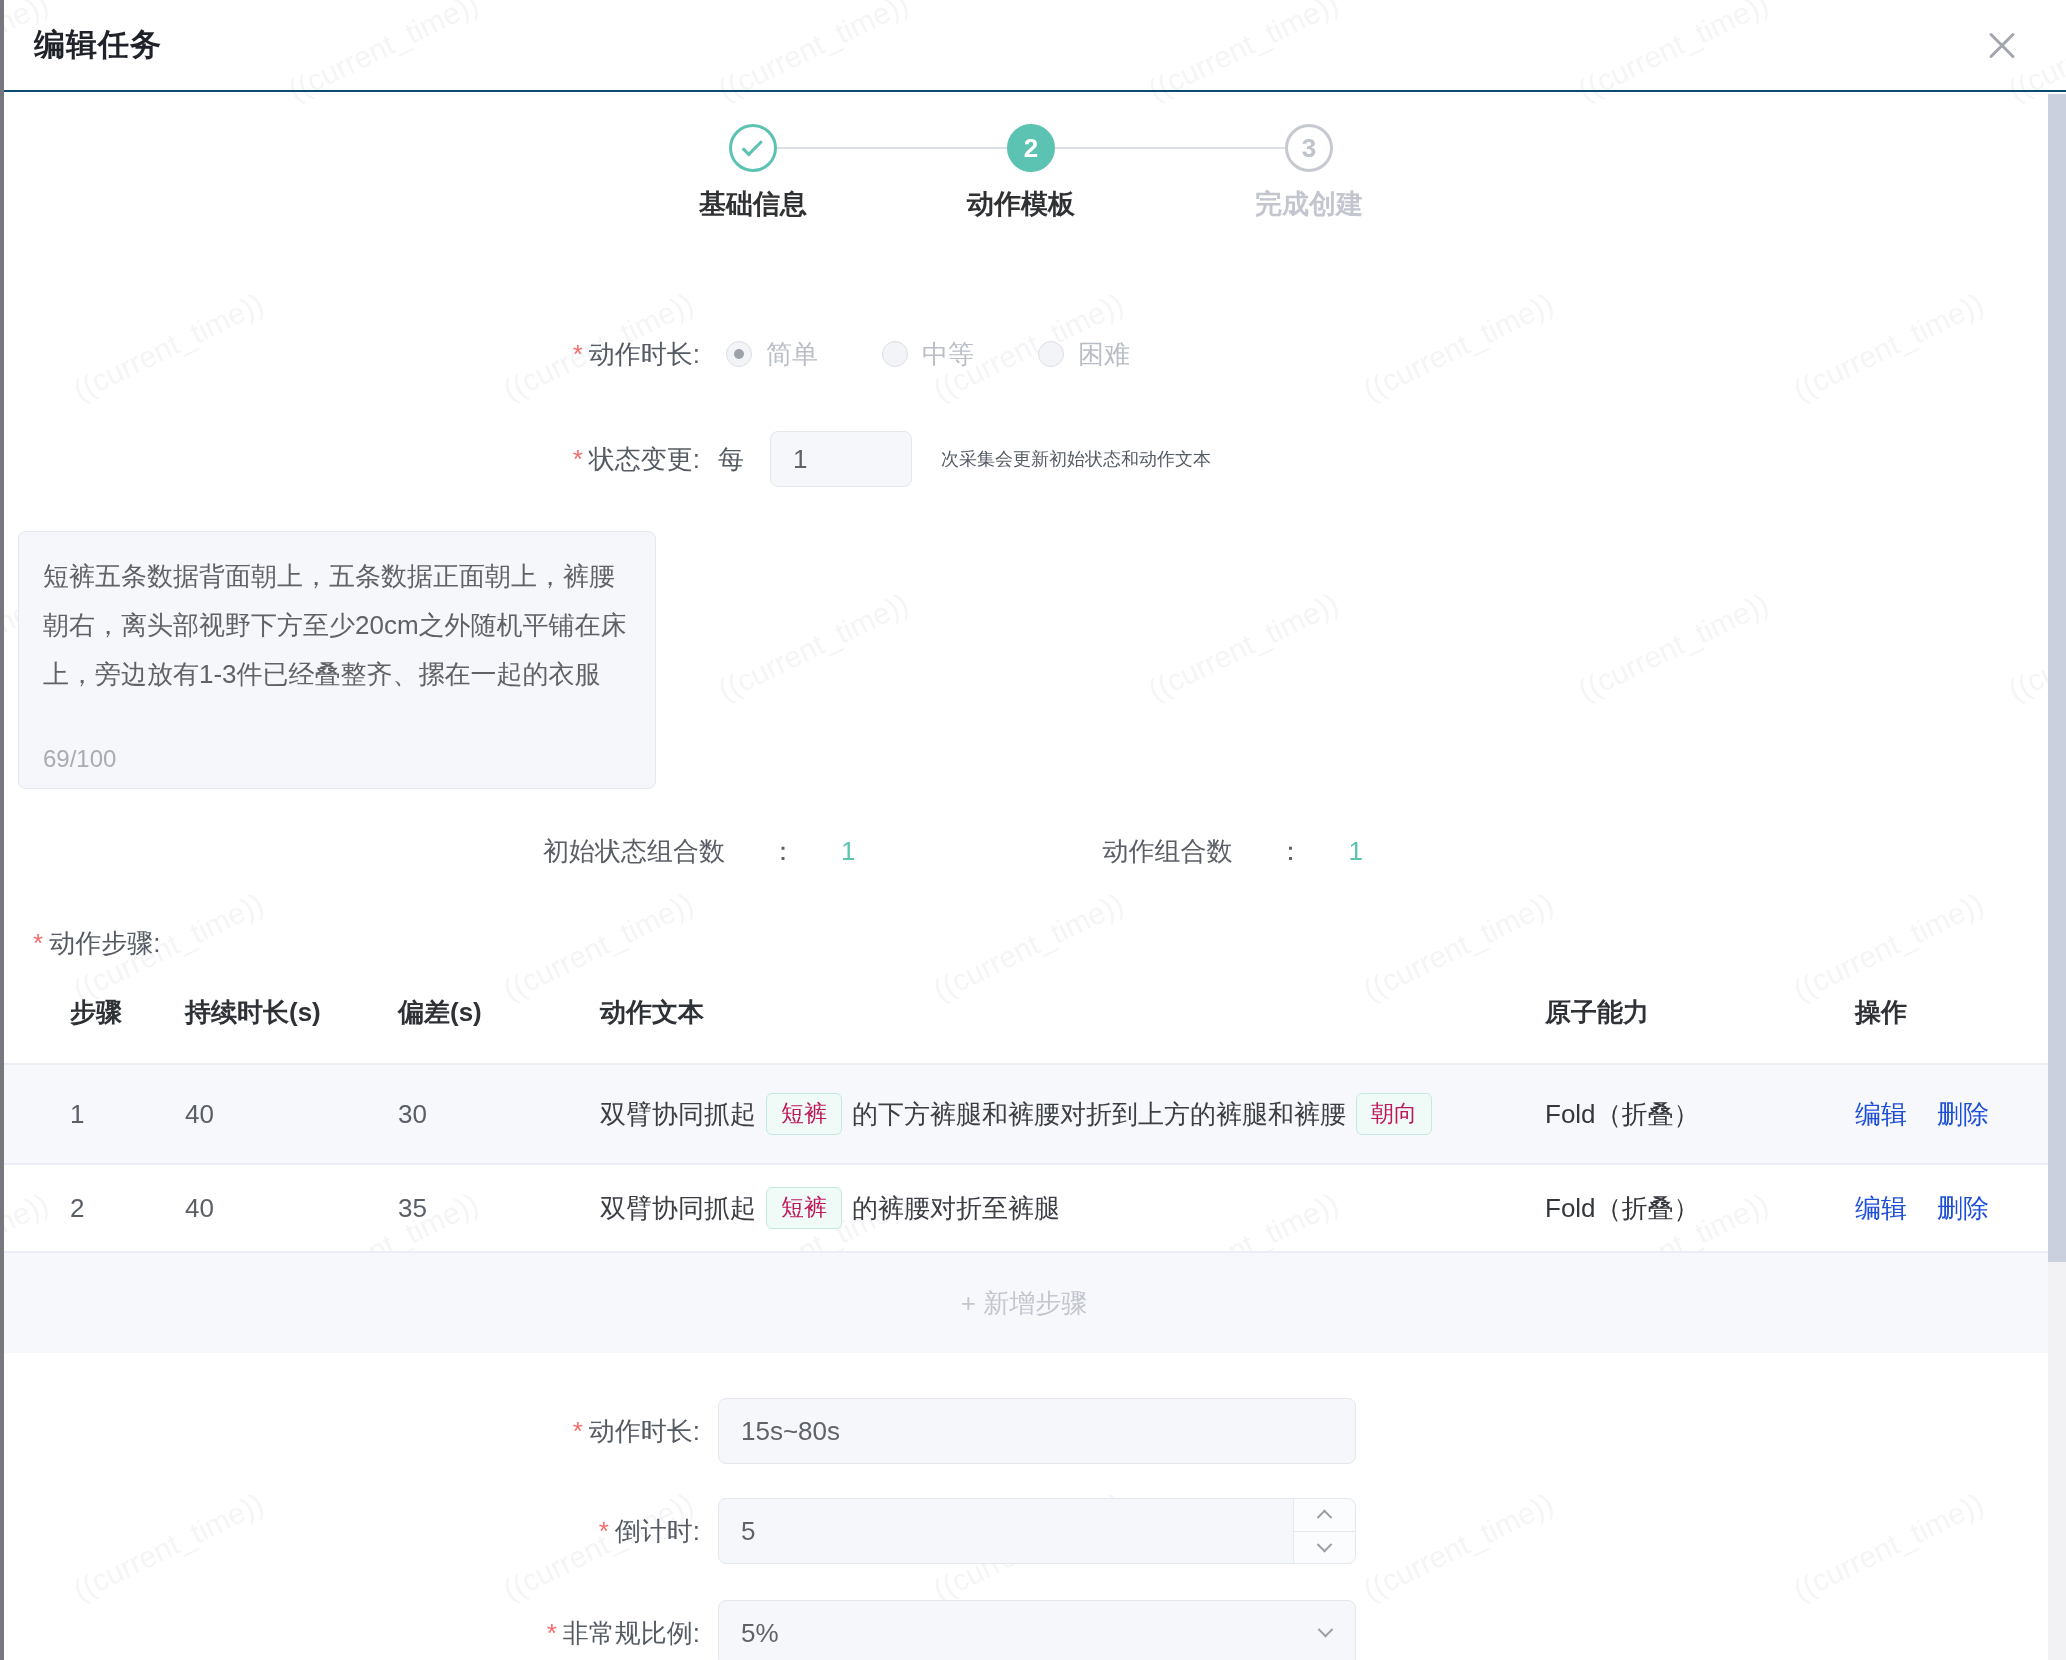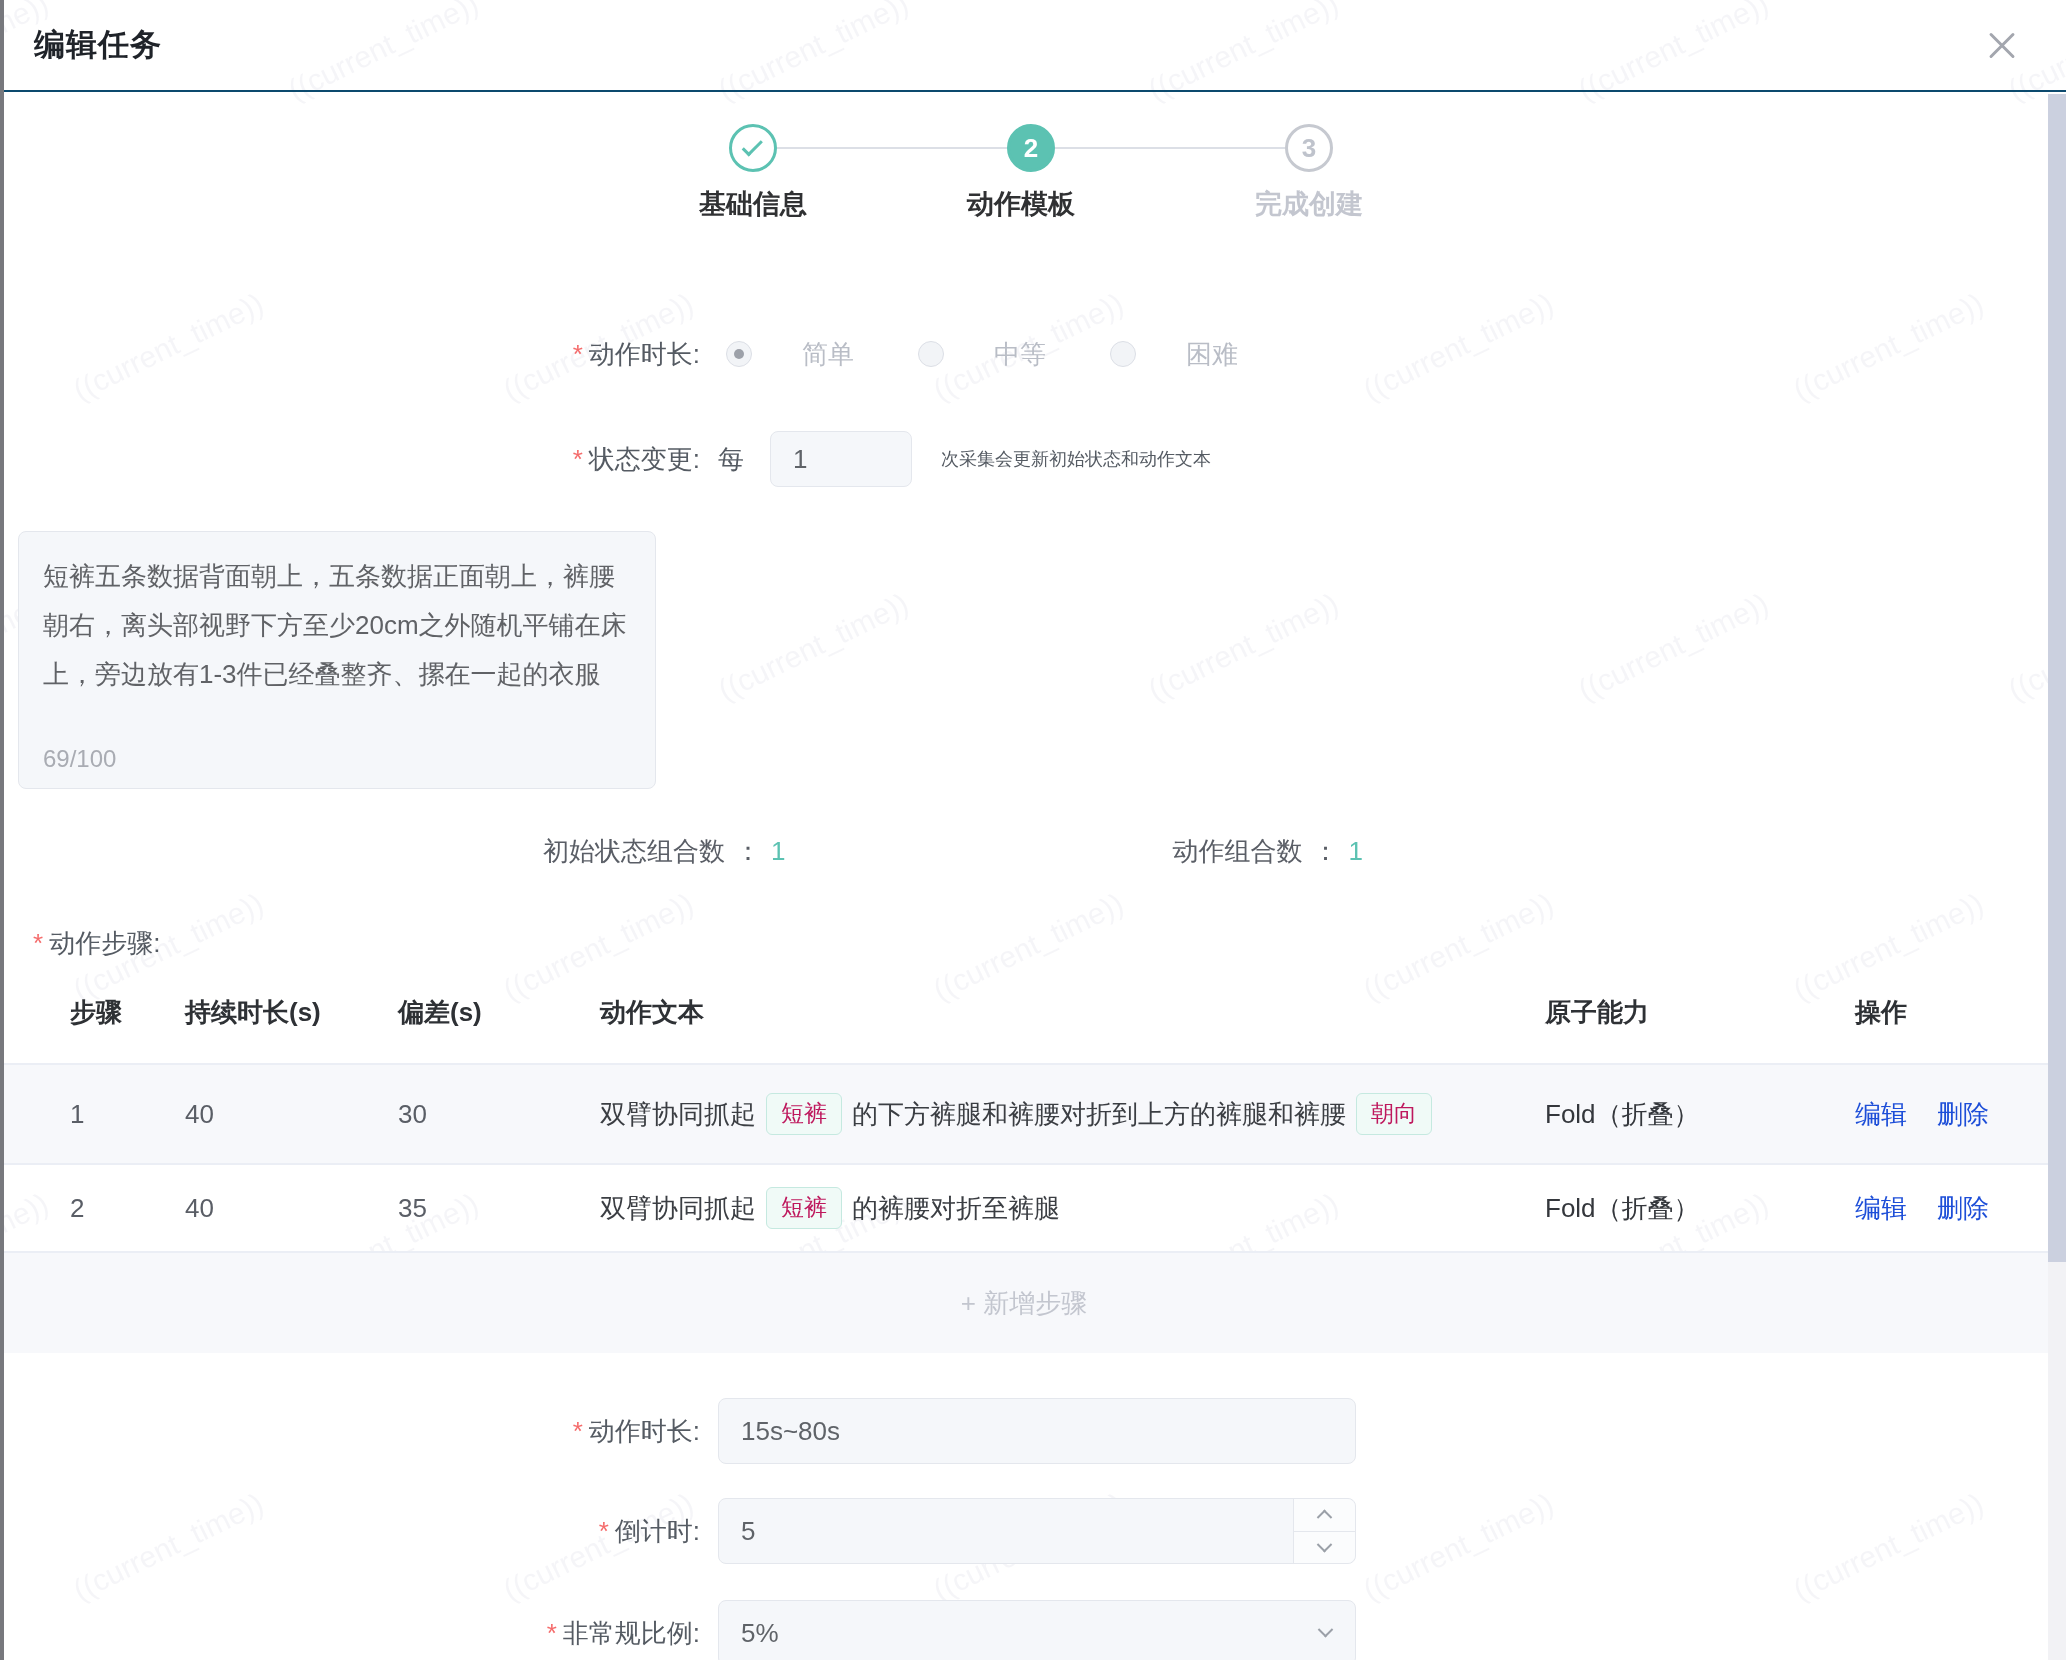--- a/index.html
+++ b/index.html
@@ -41,21 +41,21 @@
   .sl1 { left:24px; } .sl2 { left:292px; } .sl3 { left:580px; color:#c3c6cf; }
 
   
   .form-row { display:flex; align-items:center; }
   .form-label { width:700px; flex:none; text-align:right; font-size:26px; color:#555b63; white-space:nowrap; }
   .req { color:#f56c6c; margin-right:6px; font-size:26px; }
 
   
   .row-difficulty { margin-top:110px; height:40px; }
   .radio-group { display:flex; align-items:center; margin-left:26px; }
-  .radio { display:flex; align-items:center; margin-right:64px; cursor:not-allowed;gap:36px; }
+  .radio { display:flex; align-items:center; margin-right:64px; cursor:not-allowed; }
   .radio-circle { width:26px; height:26px; border-radius:50%; background:#f2f4f7; border:1px solid #dcdfe6; display:flex; align-items:center; justify-content:center; }
   .radio .dot { width:10px; height:10px; border-radius:50%; background:#9da1a9; display:none; }
   .radio.checked .dot { display:block; }
   .radio-label { font-size:26px; color:#b9bdc6; margin-left:14px; }
 
   
   .row-state-change { margin-top:57px; height:56px; }
   .sc-prefix { font-size:26px; color:#555b63; margin-left:18px; }
   .text-input { background:#f5f7fa; border:1px solid #e4e7ed; border-radius:8px; color:#5f6368; font-size:26px; font-family:inherit; }
   .sc-input { width:142px; height:56px; margin-left:26px; padding-left:22px; }
@@ -63,21 +63,21 @@
 
   
   .row-initial-state { margin-top:44px; align-items:flex-start; }
   .row-initial-state .form-label { padding-top:14px; }
   .textarea-wrap { position:relative; margin-left:18px; }
   .scene-textarea { width:638px; height:258px; resize:none; background:#f5f7fa; border:1px solid #e4e7ed; border-radius:8px; padding:20px 24px 56px 24px; font-size:26px; line-height:49px; color:#606266; font-family:inherit; overflow:hidden; }
   .char-counter { position:absolute; left:25px; bottom:20px; font-size:24px; color:#a9acb3; }
 
   
   .combos-row { margin:40px 0 0 543px; width:820px; display:flex; justify-content:space-between; align-items:center; height:36px; }
-  .combo { display:flex; align-items:center; font-size:26px; color:#5a5e66; }
+  .combo { display:flex; align-items:center; font-size:26px; color:#5a5e66;gap:35px; }
   .combo-colon { margin:0 10px; }
   .teal-value { color:#5cc2b2; }
 
   
   .steps-label-row { margin:56px 0 0 33px; height:36px; display:flex; align-items:center; font-size:26px; color:#555b63; }
 
   
   .steps-table { width:2048px; }
   .thead, .trow { display:grid; grid-template-columns:115px 213px 202px 945px 310px 1fr; padding-left:70px; align-items:center; }
   .thead { height:104px; border-bottom:2px solid #ebeef5; font-weight:700; font-size:26px; color:#2e3135; }

